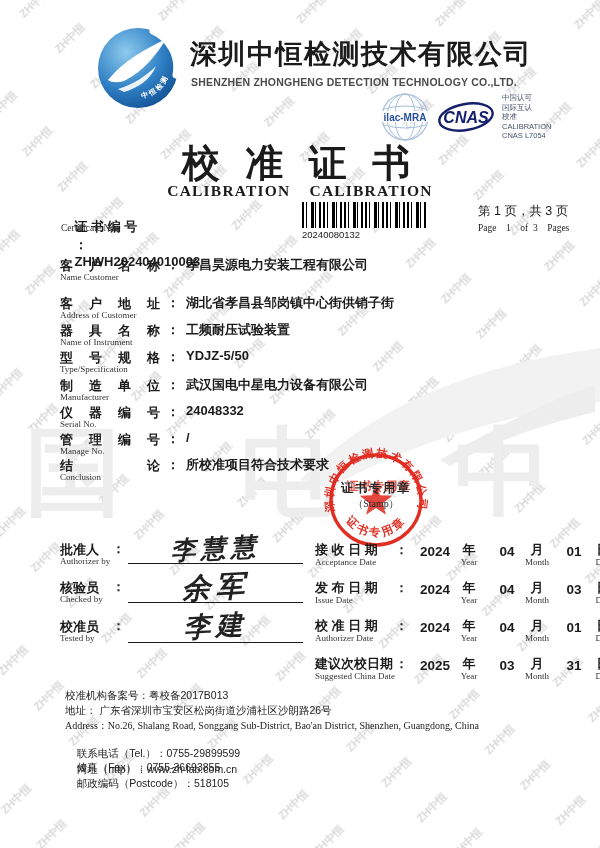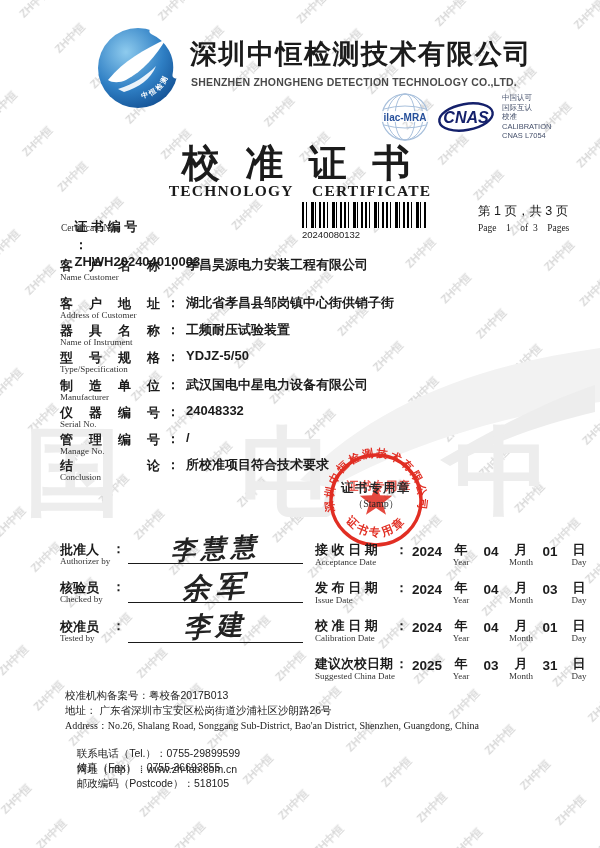--- a/index.html
+++ b/index.html
@@ -59,21 +59,21 @@
   .sig-name{position:absolute;left:68px;width:175px;text-align:center;
             font-family:"Liberation Serif","DejaVu Serif",serif;font-style:italic;font-weight:700;
             font-size:25px;letter-spacing:5px;transform:rotate(-3deg);color:#222;}
 
   
   .drow{position:absolute;left:315px;display:flex;align-items:flex-end;z-index:2;}
   .dlabel{width:80px;position:relative;flex:none;}
   .dlabel .cn{font-size:13px;font-weight:700;white-space:pre;}
   .dlabel .en{position:absolute;left:0;top:17px;font-family:"Liberation Serif","DejaVu Serif",serif;font-size:9px;color:#333;white-space:nowrap;}
   .dcolon{width:14px;font-size:13px;font-weight:700;flex:none;}
-  .dval{width:36px;text-align:center;font-size:13.5px;font-weight:700;flex:none;}
+  .dval{width:36px;text-align:center;font-size:13.5px;font-weight:700;flex:none;margin-left:8px;}
   .dunit{width:32px;text-align:center;position:relative;flex:none;}
   .dunit .cn{font-size:13px;font-weight:700;}
   .dunit .en{position:absolute;left:-6px;top:17px;width:44px;text-align:center;
              font-family:"Liberation Serif","DejaVu Serif",serif;font-size:9px;color:#333;}
 
   
   .frow{position:absolute;left:65px;font-size:10.5px;white-space:pre;z-index:2;color:#222;}
   .fcol1{display:inline-block;width:218px;}
 </style>
 </head>
@@ -134,21 +134,21 @@
     <div id="accred-text">
       <div>中国认可</div>
       <div>国际互认</div>
       <div>校准</div>
       <div>CALIBRATION</div>
       <div>CNAS L7054</div>
     </div>
   </div>
 
   <div class="z content" id="title-cn">校 准 证 书</div>
-  <div class="z content" id="title-en">TECHNOLOGY CERTIFICATE</div>
+  <div class="z content" id="title-en">CALIBRATION CALIBRATION</div>
 
   <div class="z content" id="cert-row-label">
     <span>证 书 编 号</span>
     <span>：</span>
     <span>ZHWH202404010003</span>
   </div>
   <div class="z content serif" id="cert-row-en">Certificate No.</div>
   <div class="z content" id="barcode"></div>
   <div class="z content" id="barcode-num">20240080132</div>
   <div class="z content" id="page-cn">第 1 页，共 3 页</div>
@@ -249,21 +249,21 @@
     <div class="dlabel"><span class="cn">发 布 日 期</span><span class="en">Issue Date</span></div>
     <span class="dcolon">：</span>
     <span class="dval">2024</span>
     <div class="dunit"><span class="cn">年</span><span class="en">Year</span></div>
     <span class="dval" style="width:28px">04</span>
     <div class="dunit"><span class="cn">月</span><span class="en">Month</span></div>
     <span class="dval" style="width:26px">03</span>
     <div class="dunit"><span class="cn">日</span><span class="en">Day</span></div>
   </div>
   <div class="drow" style="top:616px">
-    <div class="dlabel"><span class="cn">校 准 日 期</span><span class="en">Calibration  Date</span></div>
+    <div class="dlabel"><span class="cn">校 准 日 期</span><span class="en">Authorizer  Date</span></div>
     <span class="dcolon">：</span>
     <span class="dval">2024</span>
     <div class="dunit"><span class="cn">年</span><span class="en">Year</span></div>
     <span class="dval" style="width:28px">04</span>
     <div class="dunit"><span class="cn">月</span><span class="en">Month</span></div>
     <span class="dval" style="width:26px">01</span>
     <div class="dunit"><span class="cn">日</span><span class="en">Day</span></div>
   </div>
   <div class="drow" style="top:654px">
     <div class="dlabel"><span class="cn">建议次校日期</span><span class="en">Suggested China Date</span></div>

